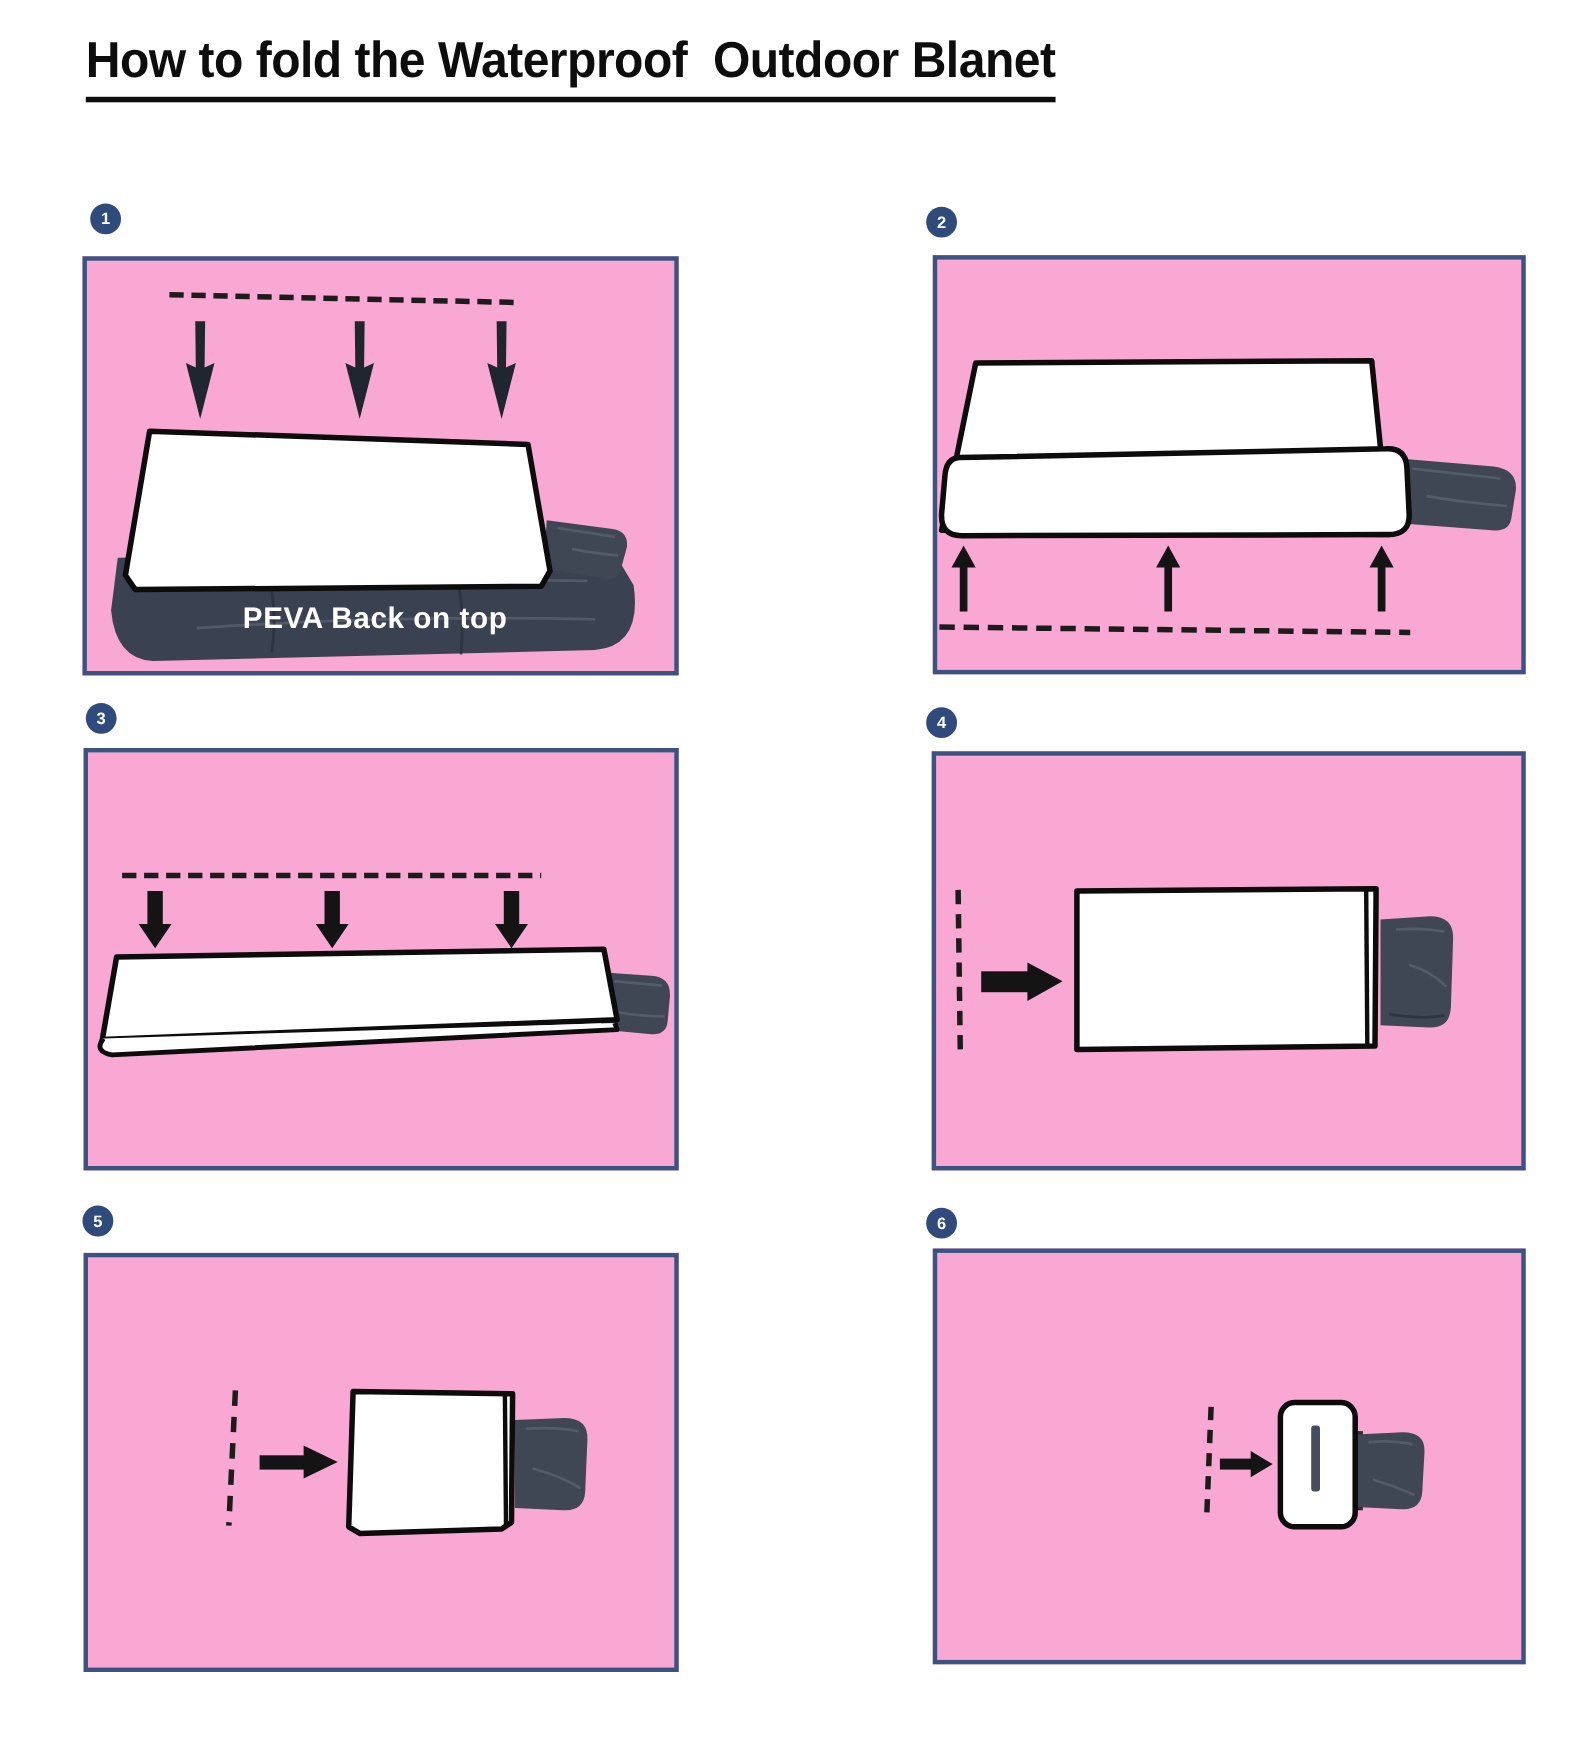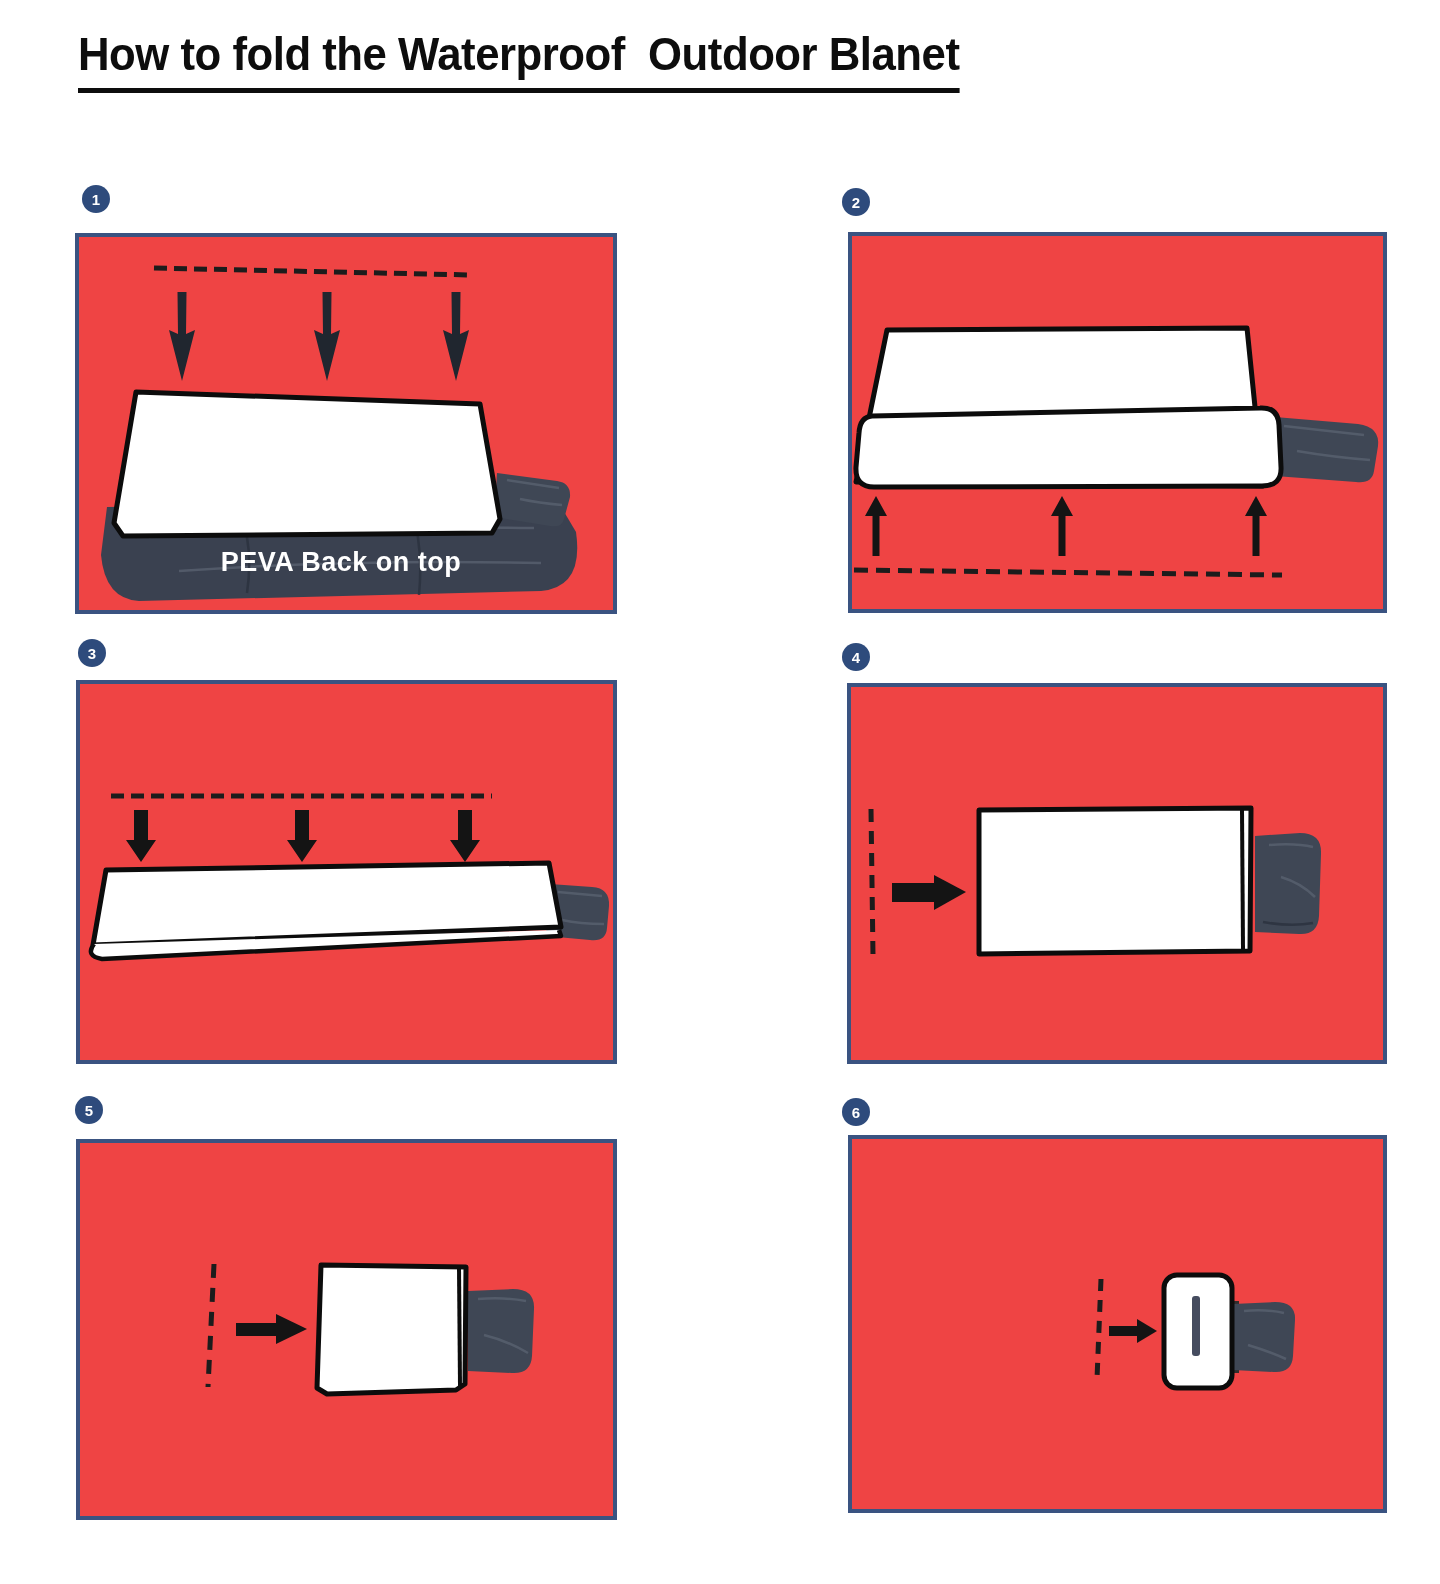--- a/index.html
+++ b/index.html
@@ -22,21 +22,21 @@
   }
   .badge{
     position:absolute;width:28px;height:28px;border-radius:50%;
     background:#2e4b7c;color:#ffffff;
     display:flex;align-items:center;justify-content:center;
     font-size:15px;font-weight:bold;
   }
   .panel{
     position:absolute;
     border:4px solid #3a5381;
-    background:#ef4444;
+    background:#f9a8d4;
     box-sizing:border-box;
   }
   .panel svg{display:block;width:100%;height:100%;}
   .ink{stroke:#0c0c0c;fill:#ffffff;stroke-width:5;stroke-linejoin:round;}
   .dash{stroke:#1c1c1c;fill:none;stroke-width:5;}
   .arrow{fill:#141414;stroke:none;}
   .penarrow{fill:#20262f;stroke:none;}
   .flap{fill:#3f4755;stroke:none;}
   .streak{stroke:#5b6372;stroke-width:2.5;fill:none;opacity:0.75;}
   .darkline{stroke:#2b313d;stroke-width:2.5;fill:none;opacity:0.8;}

